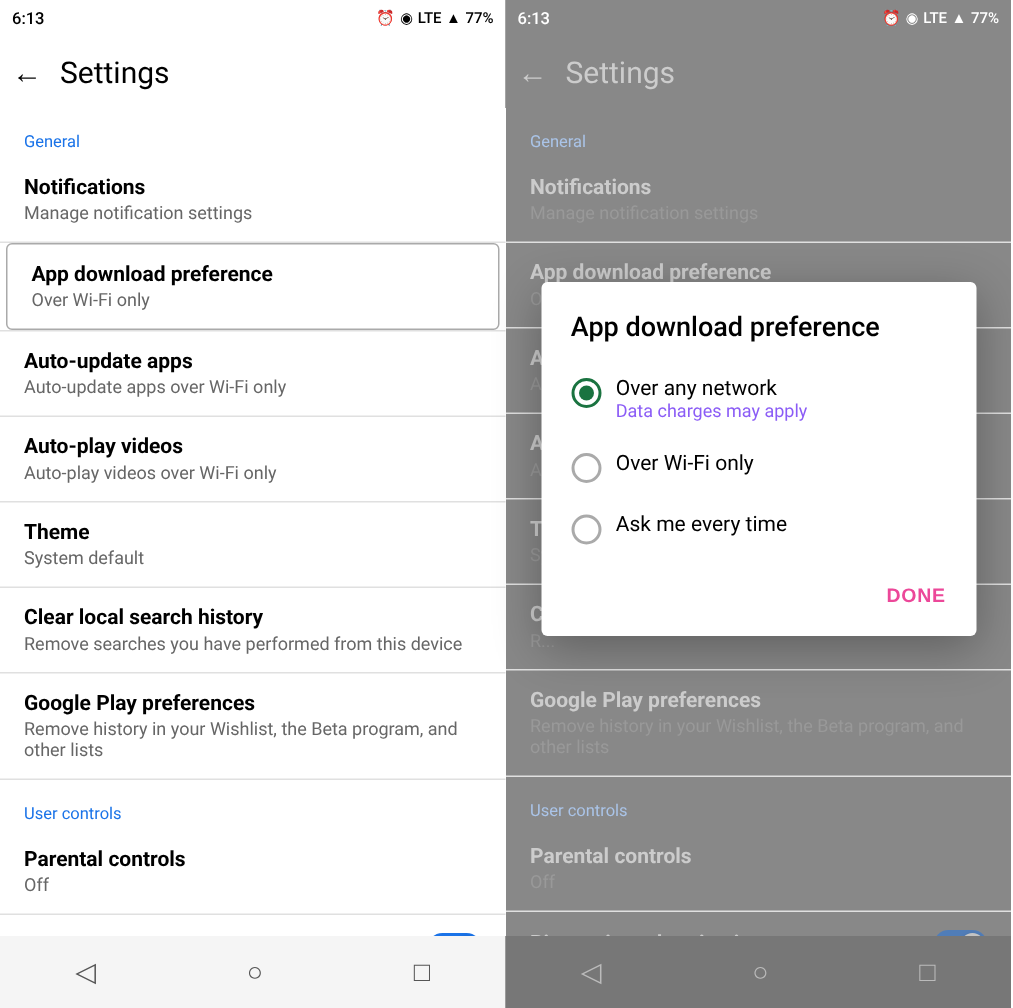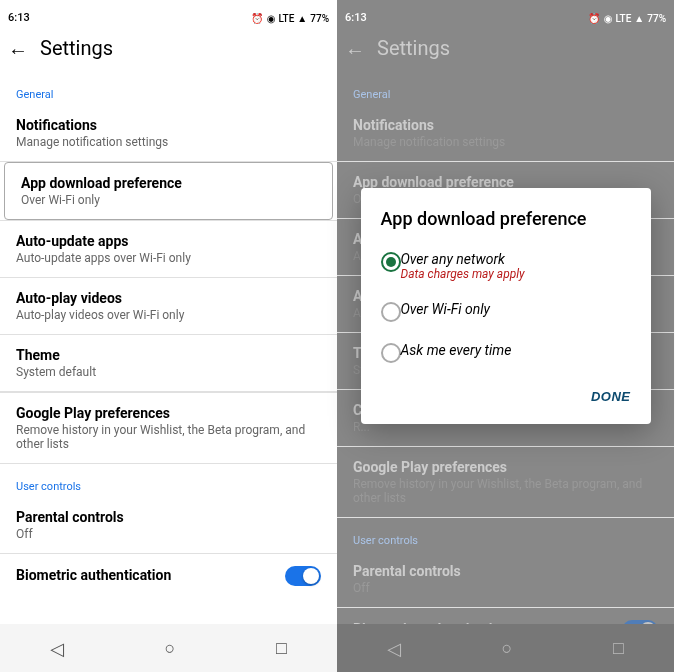--- a/index.html
+++ b/index.html
@@ -23,21 +23,21 @@
     }
     .panel.right {
       background: #888;
     }
 
     
     .status-bar {
       height: 24px;
       background: #fff;
       display: flex;
-      align-items: flex-end;
+      align-items: center;
       justify-content: space-between;
       padding: 0 8px;
       font-size: 11px;
       font-weight: 500;
       color: #000;
       flex-shrink: 0;
     }
     .panel.right .status-bar {
       background: #888;
       color: #fff;
@@ -218,46 +218,45 @@
     .radio-outer.selected {
       border-color: #1a7340;
     }
     .radio-inner {
       width: 10px;
       height: 10px;
       border-radius: 50%;
       background: #1a7340;
     }
     .dialog-option-text {
-      font-style: italic;
+      margin-left: 10px;
     }
     .dialog-option-label {
       font-size: 14px;
       color: #000;
     }
     .dialog-option-sublabel {
       font-size: 12px;
-      color: #b91c1c;
+      color: #8b5cf6;
     }
     .dialog-actions {
       display: flex;
       justify-content: flex-end;
       padding: 8px 12px 12px 12px;
     }
     .dialog-done-btn {
       font-size: 13px;
       font-weight: 600;
-      color: #0c4a6e;
+      color: #ec4899;
       letter-spacing: 0.5px;
       cursor: pointer;
       padding: 8px 8px;
       background: transparent;
       border: none;
       text-transform: uppercase;
-      font-style: italic;
     }
     .divider {
       height: 1px;
       background: #e0e0e0;
       margin: 0 0;
     }
   </style>
 </head>
 <body>
 
@@ -305,20 +304,24 @@
       <div class="item-subtitle">Auto-play videos over Wi-Fi only</div>
     </div>
     <div class="divider"></div>
 
     <div class="settings-item">
       <div class="item-title">Theme</div>
       <div class="item-subtitle">System default</div>
     </div>
     <div class="divider"></div>
 
+    <div class="settings-item">
+      <div class="item-title">Clear local search history</div>
+      <div class="item-subtitle">Remove searches you have performed from this device</div>
+    </div>
     <div class="divider"></div>
 
     <div class="settings-item">
       <div class="item-title">Google Play preferences</div>
       <div class="item-subtitle">Remove history in your Wishlist, the Beta program, and other lists</div>
     </div>
     <div class="divider"></div>
 
     <div class="section-label">User controls</div>
 

